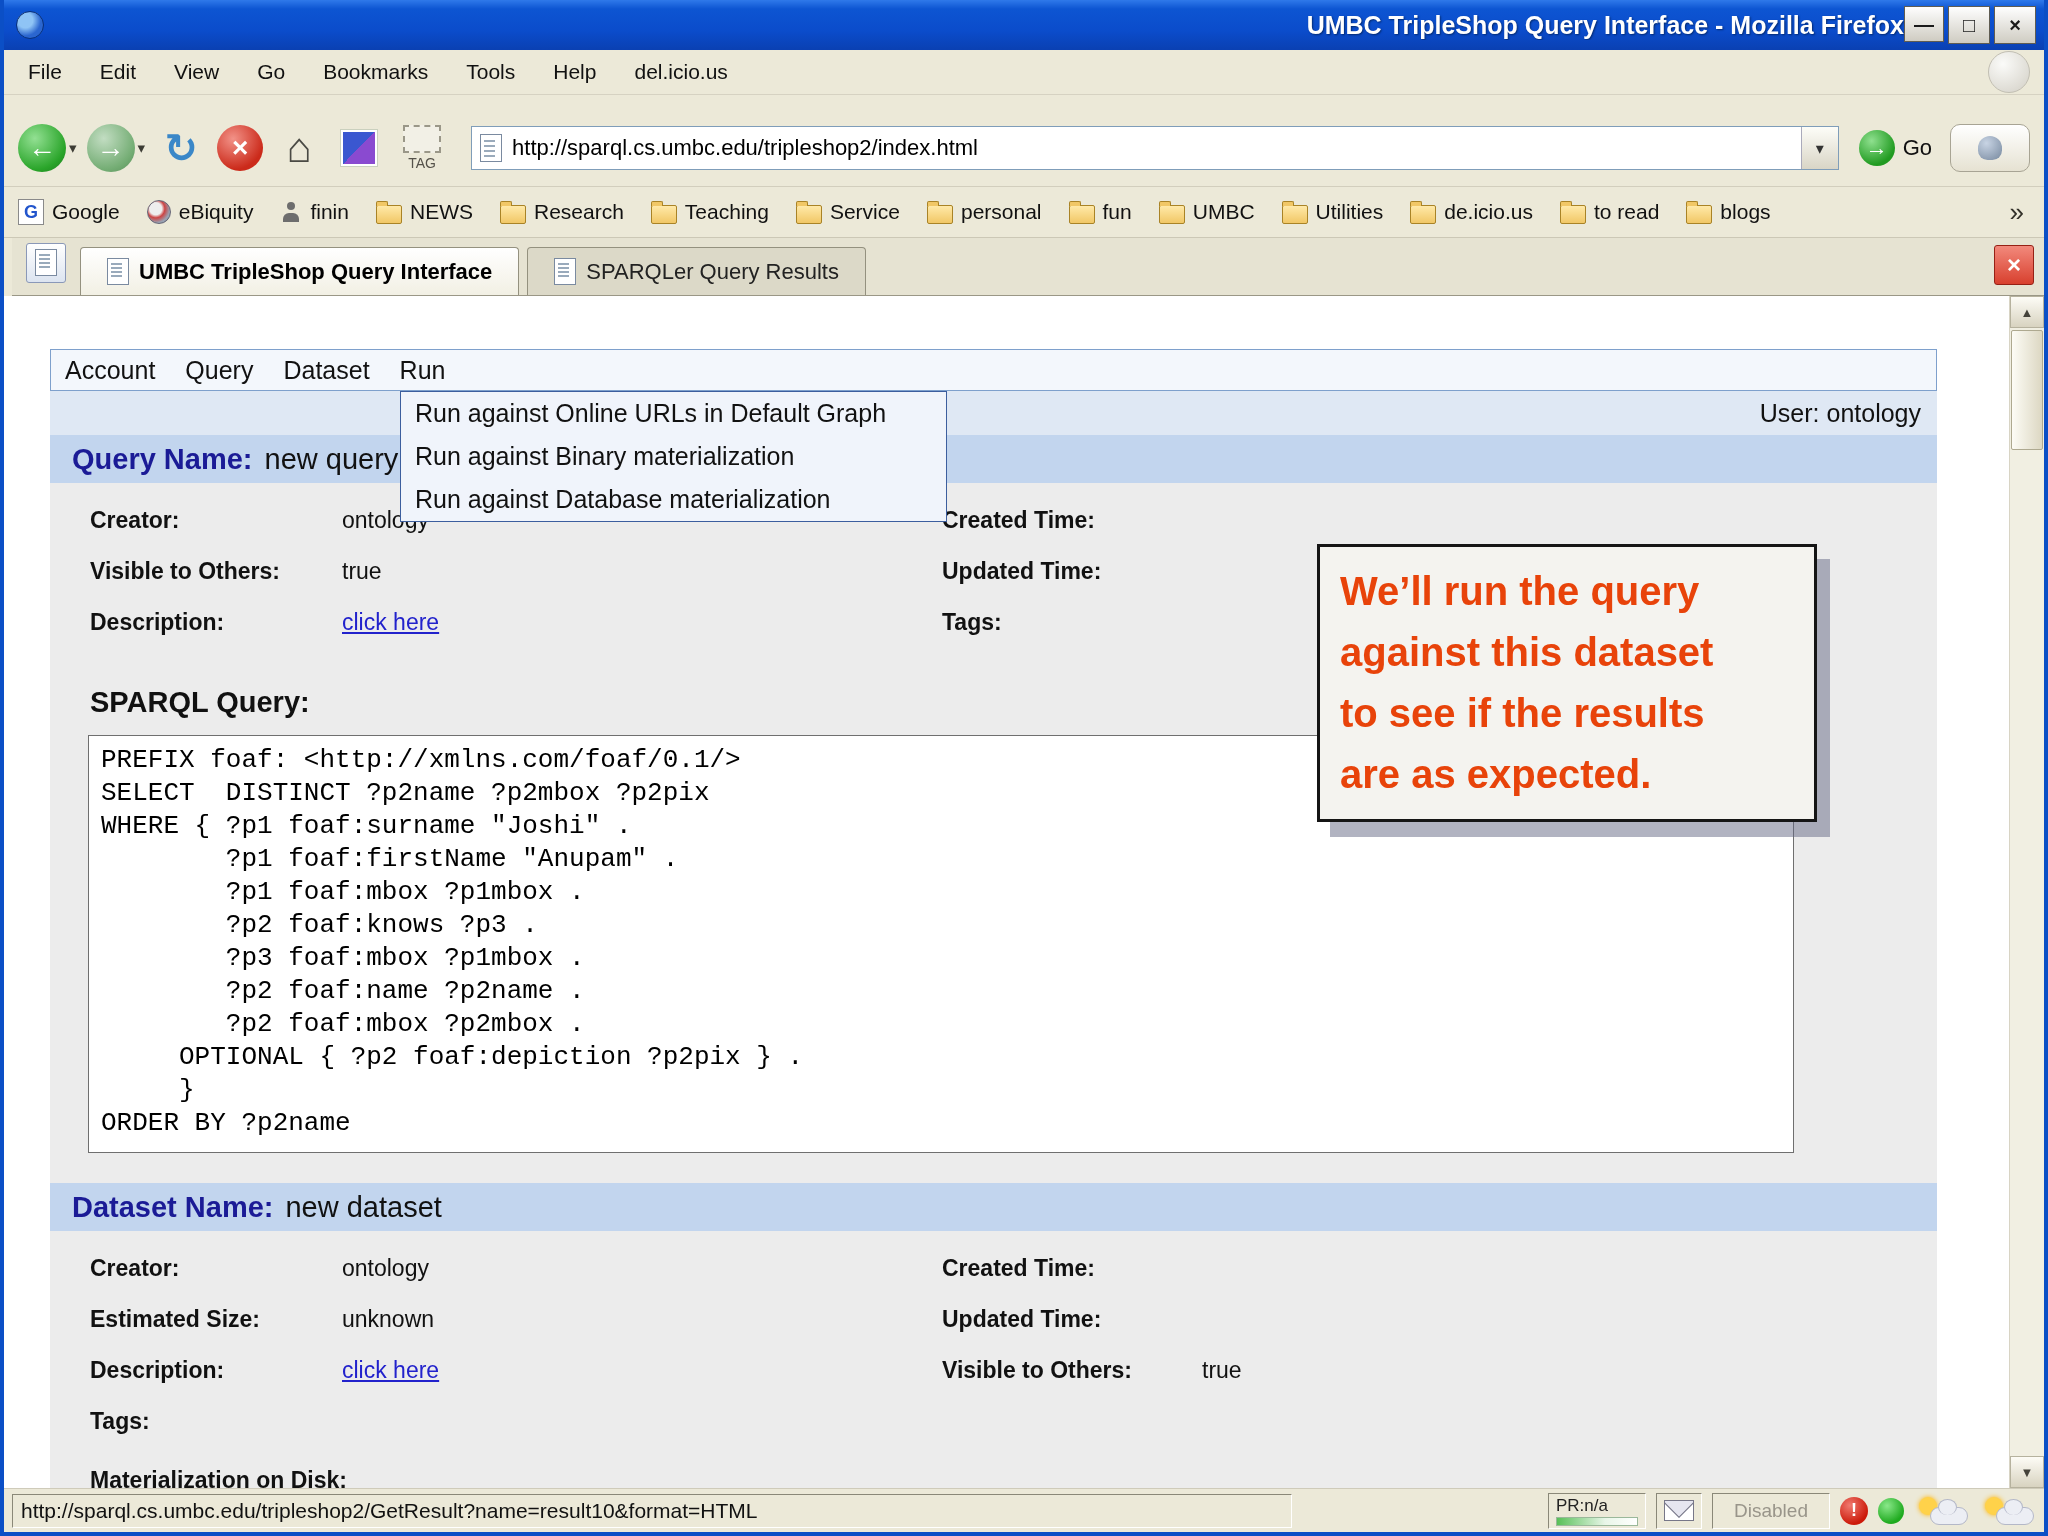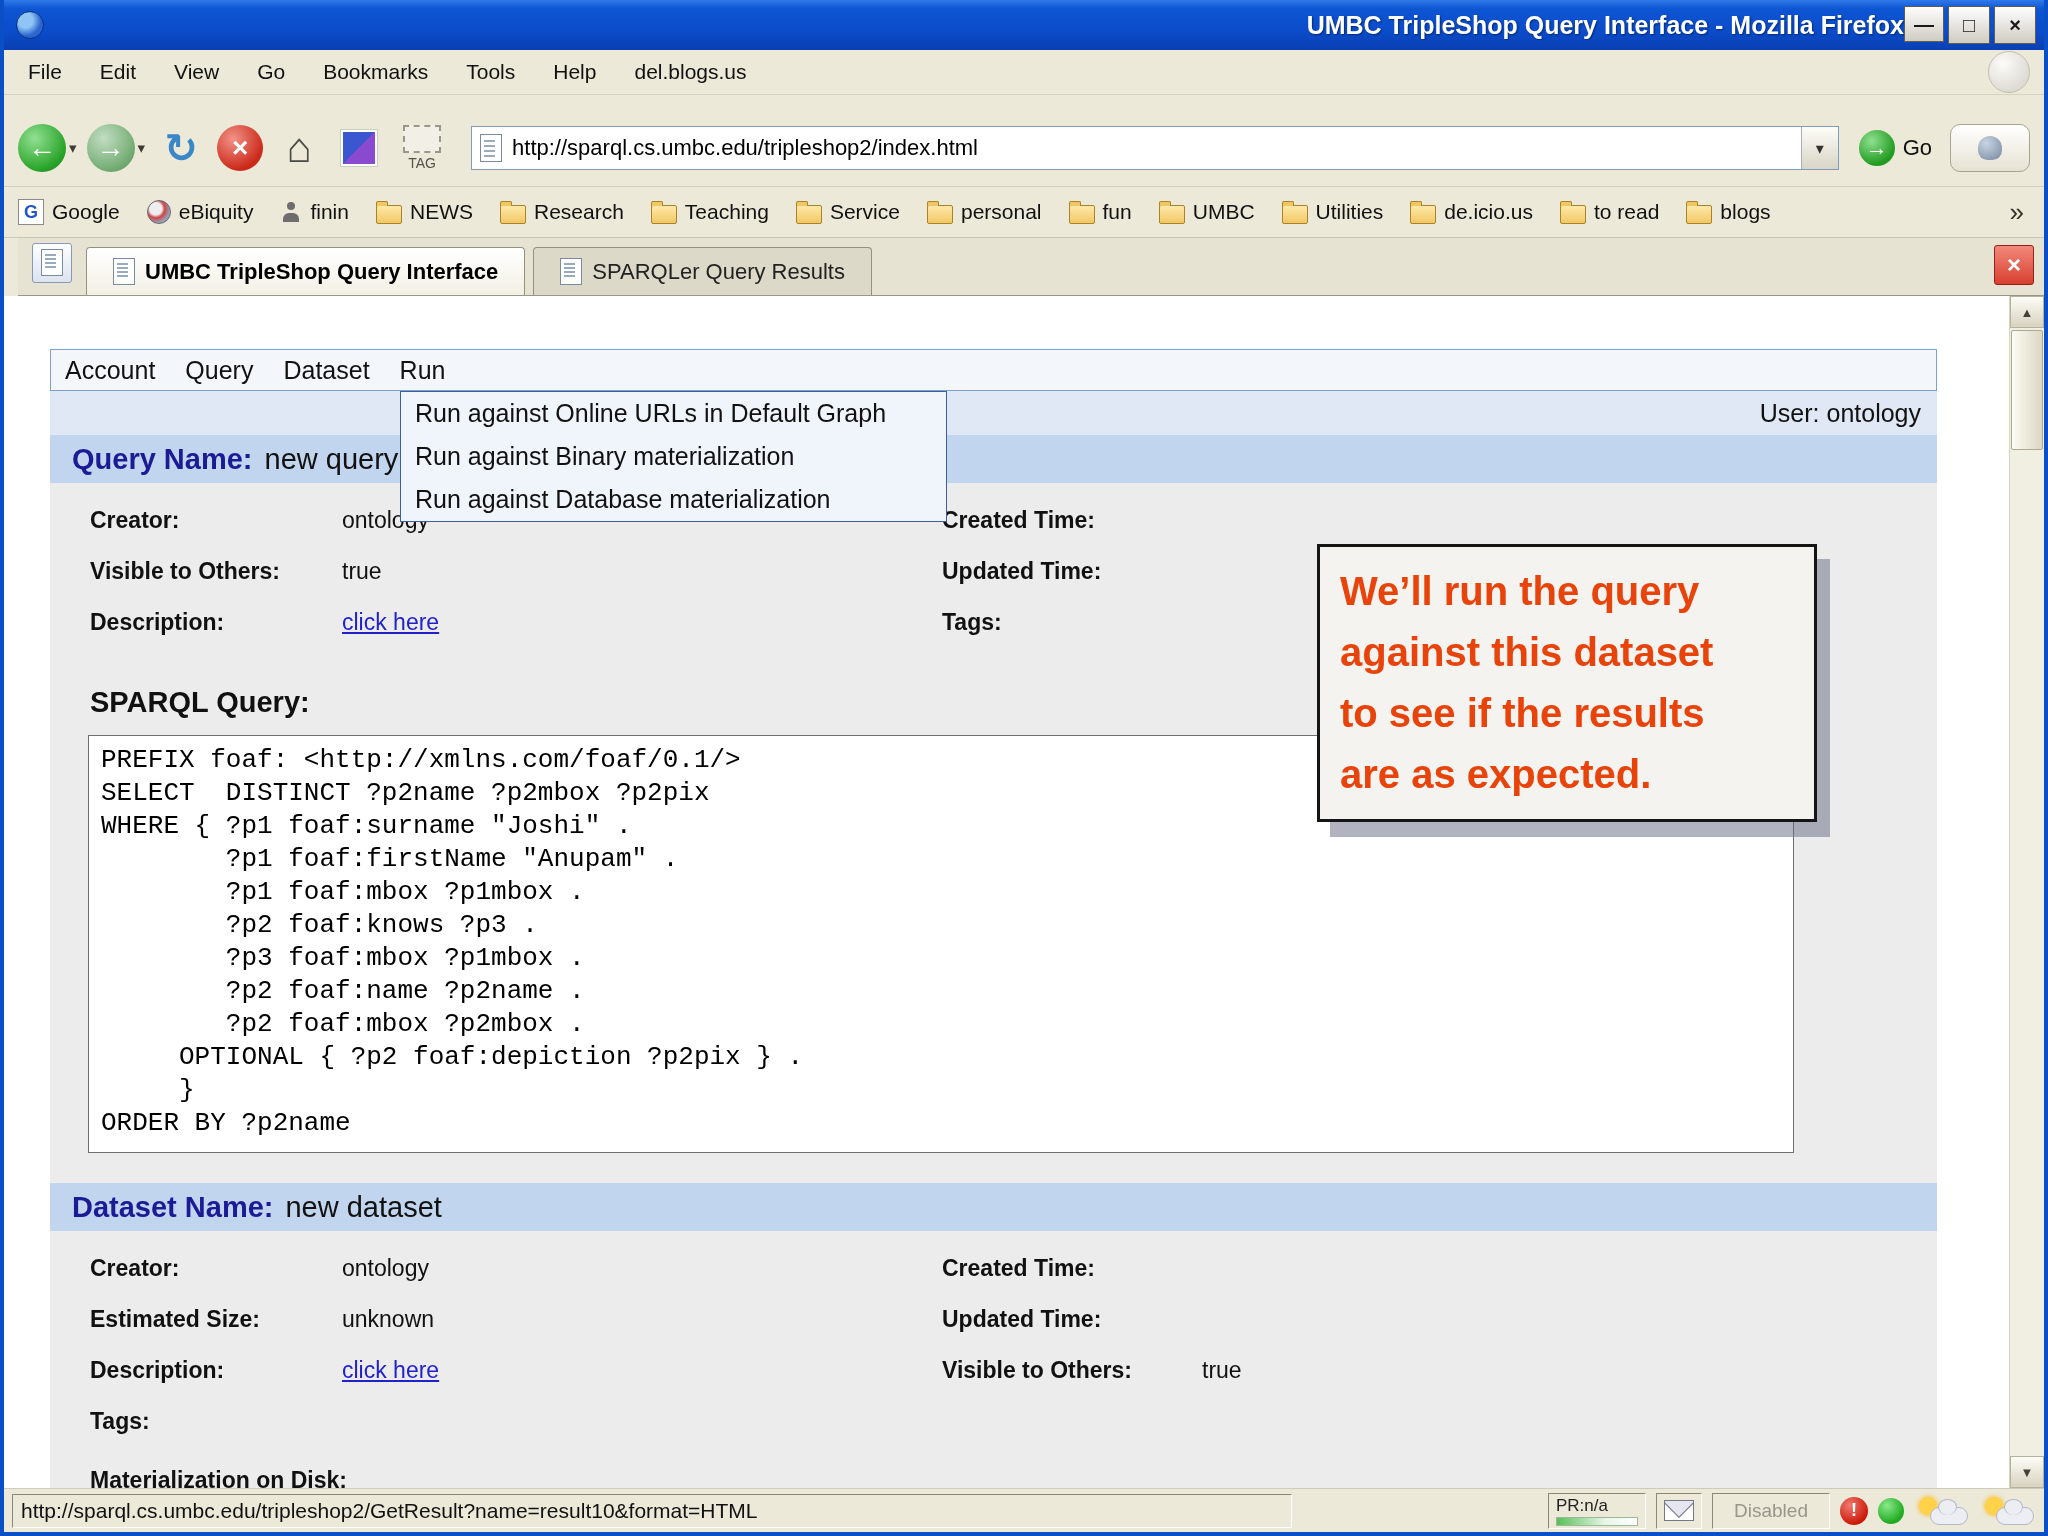--- a/index.html
+++ b/index.html
@@ -71,21 +71,21 @@
   .google-icon{width:24px;height:24px;border:1px solid #8a8a8a;background:#fff;color:#2255cc;font-weight:bold;
     font-size:18px;display:flex;align-items:center;justify-content:center;flex:none;}
   .globe-icon{width:22px;height:22px;border-radius:50%;border:1px solid #667;flex:none;
     background:radial-gradient(circle at 35% 35%,#eee 0 30%,#c44 45%,#99a4b4 70%,#7a8494);}
   .person-icon{width:22px;height:22px;position:relative;flex:none;}
   .person-icon::before{content:"";position:absolute;top:1px;left:7px;width:8px;height:8px;border-radius:50%;background:#6d6d6d;}
   .person-icon::after{content:"";position:absolute;bottom:1px;left:3px;width:16px;height:9px;border-radius:6px 6px 0 0;background:#6d6d6d;}
   .bm-overflow{margin-left:auto;padding-right:20px;font-size:26px;color:#33312a;}
 
   
-  .tabbar{position:absolute;top:238px;left:14px;right:0;height:58px;background:#e6e3d2;border-bottom:1px solid #9a9786;
+  .tabbar{position:absolute;top:238px;left:8px;right:0;height:58px;background:#e6e3d2;border-bottom:1px solid #9a9786;
     display:flex;align-items:flex-end;padding:0 10px;box-sizing:border-box;}
   .tab-strip-btn{width:38px;height:38px;margin:0 14px 8px 4px;border:1px solid #8a98b8;border-radius:3px;
     background:linear-gradient(#ffffff,#dce4f0);display:flex;align-items:center;justify-content:center;align-self:center;}
   .tab{height:48px;display:flex;align-items:center;gap:10px;padding:0 26px;font-size:22px;
     border:1px solid #94917f;border-bottom:none;border-radius:4px 4px 0 0;margin-right:8px;box-sizing:border-box;}
   .tab.active{background:linear-gradient(#ffffff,#f2f0e4);font-weight:bold;color:#000;}
   .tab.inactive{background:#dcd9c8;color:#222;}
   .doc-icon{width:20px;height:25px;background:#fff;border:1px solid #7a8aa0;position:relative;flex:none;}
   .doc-icon::before{content:"";position:absolute;left:3px;top:4px;width:11px;height:2px;background:#9ab;
     box-shadow:0 4px 0 #9ab,0 8px 0 #9ab,0 12px 0 #9ab;}
@@ -180,21 +180,21 @@
   </div>
 
   <div class="menubar">
     <span class="menu-item">File</span>
     <span class="menu-item">Edit</span>
     <span class="menu-item">View</span>
     <span class="menu-item">Go</span>
     <span class="menu-item">Bookmarks</span>
     <span class="menu-item">Tools</span>
     <span class="menu-item">Help</span>
-    <span class="menu-item">del.blogs.us</span>
+    <span class="menu-item">del.icio.us</span>
     <span class="throbber"></span>
   </div>
 
   <div class="navbar">
     <div class="nav-group">
       <div class="nav-circle back">
           <span>←</span>
         </div>
       <span class="caret">▾</span>
     </div>

